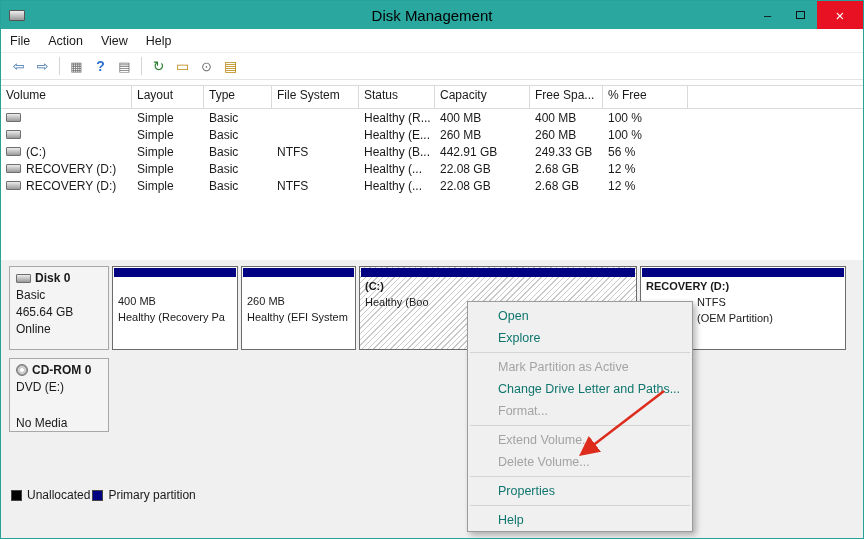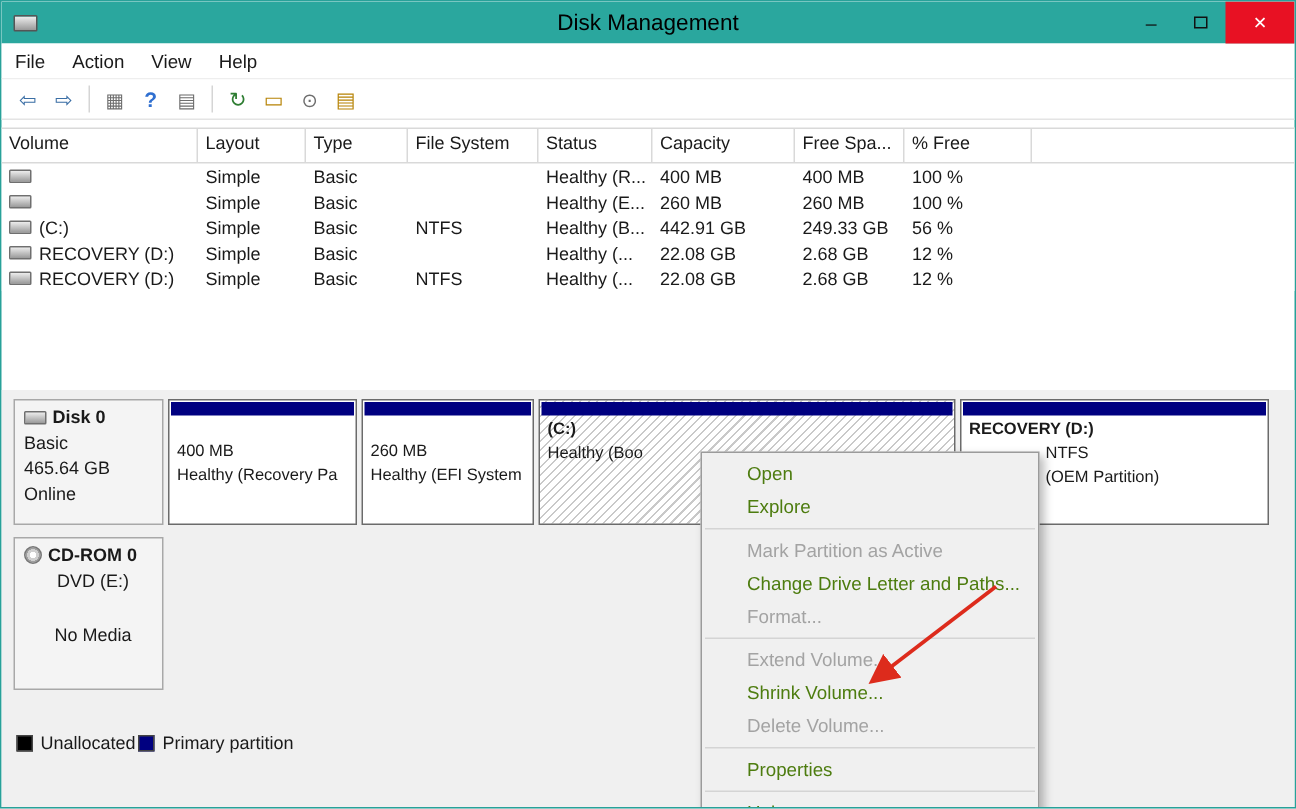--- a/index.html
+++ b/index.html
@@ -61,36 +61,36 @@
             background:radial-gradient(circle, #fff 0 2px, #cfcfcf 2px 4px, #9e9e9e 4px 6px); }
   .part { height:84px; border:1px solid #6b6b6b; background:#fff; margin-right:3px;
           font-size:11px; color:#1a1a1a; overflow:hidden; }
   .band { height:9px; background:#000080; margin:1px; }
   .ptxt { padding:1px 4px 0 5px; line-height:15px; white-space:nowrap; }
   .plabel { font-weight:bold; }
   .blankline { height:15px; }
   .hatch { background-image:repeating-linear-gradient(135deg,#ffffff 0 3px,#c9c9c9 3px 4px); }
   .indent { padding-left:56px; }
   .cd-block { position:absolute; left:8px; top:98px; height:102px; display:flex; }
-  .cd-block .panel { height:102px;text-align:center; }
+  .cd-block .panel { height:74px; }
   .gap-line { margin-top:22px; }
 
   
   .legend { position:absolute; left:10px; top:228px; display:flex; gap:2px;
             align-items:center; font-size:12px; color:#1a1a1a; }
   .leg-item { display:flex; align-items:center; gap:5px; }
   .sw { width:11px; height:11px; border:1px solid #444; }
   .sw.black { background:#000000; }
   .sw.navy { background:#000080; }
 
   
   .cmenu { position:absolute; left:466px; top:300px; width:226px; background:#f0f0f0;
            border:1px solid #9b9b9b; box-shadow:3px 3px 6px rgba(0,0,0,.28);
            padding-top:3px; z-index:30; }
-  .mi { height:22px; line-height:22px; padding-left:30px; font-size:12.5px; color:#4d7c0f;
+  .mi { height:22px; line-height:22px; padding-left:30px; font-size:12.5px; color:#0f766e;
         white-space:nowrap; }
   .mi.disabled { color:#a3a3a3; }
   .msep { height:1px; background:#d4d4d4; margin:3px 2px; }
 
   
   .arrow-ov { position:absolute; left:0; top:0; z-index:40; pointer-events:none; }
 </style>
 </head>
 <body>
 
@@ -280,21 +280,20 @@
 
   <div class="cmenu">
     <div class="mi">Open</div>
     <div class="mi">Explore</div>
     <div class="msep"></div>
     <div class="mi disabled">Mark Partition as Active</div>
     <div class="mi">Change Drive Letter and Paths...</div>
     <div class="mi disabled">Format...</div>
     <div class="msep"></div>
     <div class="mi disabled">Extend Volume...</div>
-    <div class="mi">Shrink Volume...</div>
     <div class="mi disabled">Delete Volume...</div>
     <div class="msep"></div>
     <div class="mi">Properties</div>
     <div class="msep"></div>
     <div class="mi">Help</div>
   </div>
 
   <svg class="arrow-ov" width="864" height="539">
     <defs>
       <marker id="ah" markerWidth="8" markerHeight="8" refX="6" refY="4" orient="auto">

